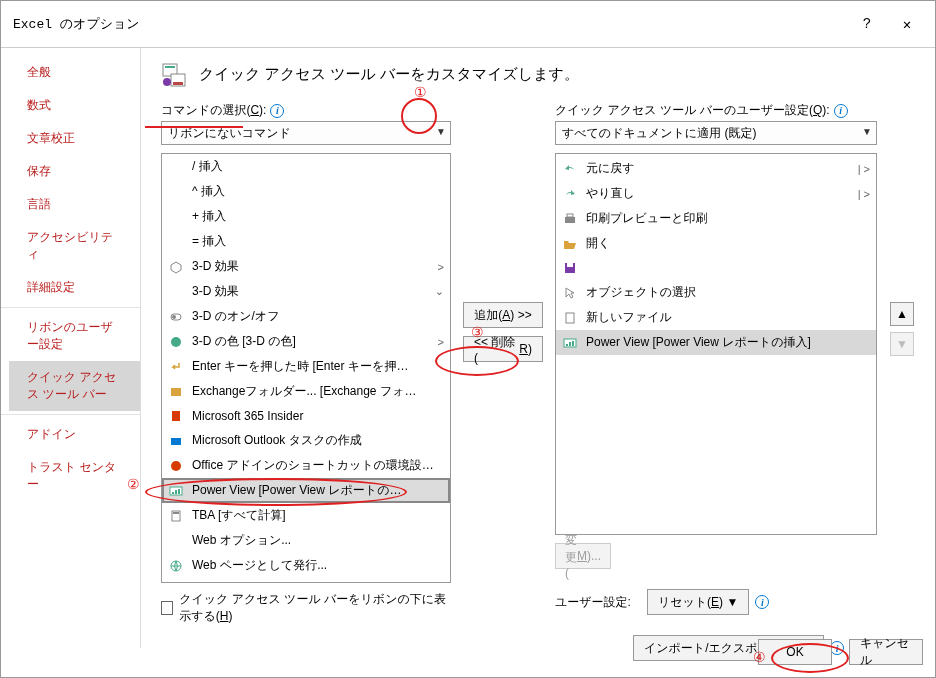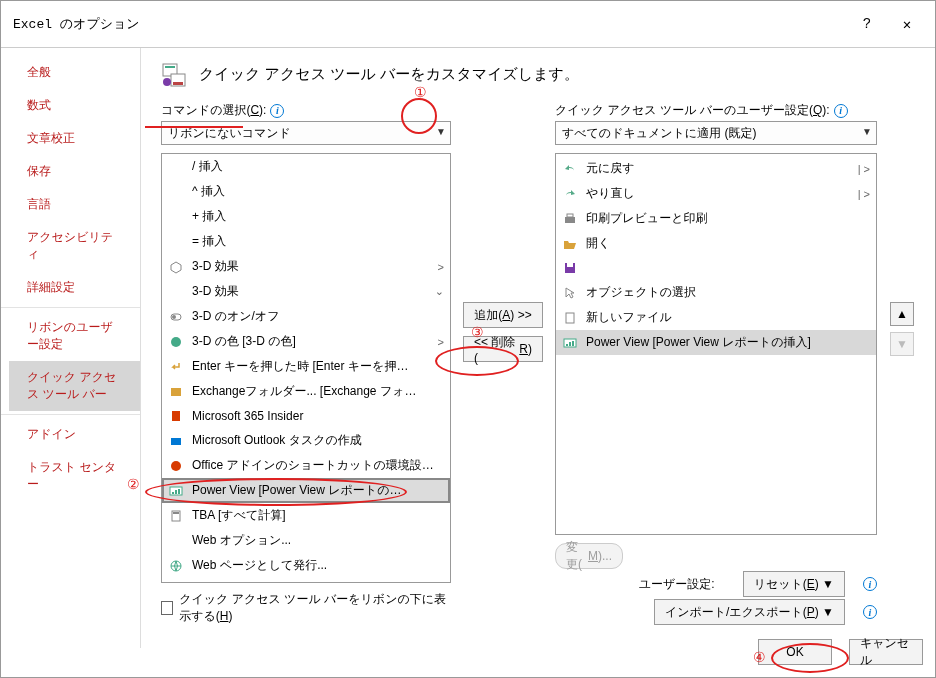--- a/index.html
+++ b/index.html
@@ -41,21 +41,21 @@
 .sq-btn.dis { color:#bbb; border-color:#ccc;}
 .checkbox-row { display:flex; align-items:center; gap:6px; margin-top:8px;}
 .chk { width:14px; height:14px; border:1px solid #666; background:#fff;}
 .footer { position:absolute; bottom:12px; right:12px; display:flex; gap:17px;}
 .footer .btn { width:74px; justify-content:center;}
 .red-underline { position:absolute; height:2px; background:#e02020;}
 .red-circle { position:absolute; border:2.5px solid #e02020; border-radius:50%; pointer-events:none;}
 .red-ellipse { position:absolute; border:2.5px solid #e02020; border-radius:50%/50%; pointer-events:none;}
 .red-num { position:absolute; color:#e02020; font-size:14px; font-weight:normal;}
 .under { text-decoration: underline; }
-.settings-row { display:flex; align-items:center; gap:18px; margin-top:2px;justify-content:flex-end;}
+.settings-row { display:flex; align-items:center; gap:6px; margin-top:20px;}
 ::-webkit-scrollbar { width:17px; background:#f0f0f0;}
 ::-webkit-scrollbar-thumb { background:#c8c8c8;}
 ::-webkit-scrollbar-button { height:17px; background:#f0f0f0; border:1px solid #ddd;}
 </style>
 </head>
 <body>
 
 <div class="titlebar">
   <div class="title">Excel のオプション</div>
   <div class="tbtn">?</div>
@@ -329,21 +329,21 @@
                     <rect x="4" y="9" width="2" height="2" fill="#4a8"></rect>
                     <rect x="7" y="7" width="2" height="4" fill="#4a8"></rect>
                     <rect x="10" y="6" width="2" height="5" fill="#4a8"></rect>
                   </svg>
                 </span>
                 <span class="txt">Power View [Power View レポートの挿入]</span>
               </div>
             </div>
         </div>
         <div style="margin-top:8px;">
-          <div class="btn dis" style="width:68px;border-radius:11px;">変更(<span class="under">M</span>)...</div>
+          <div class="btn dis" style="width:56px;">変更(<span class="under">M</span>)...</div>
         </div>
         <div class="settings-row">
           <span>ユーザー設定:</span>
           <div class="btn" style="margin-left:10px;">リセット(<span class="under">E</span>) ▼</div>
           <span class="info">i</span>
         </div>
         <div class="settings-row">
           <span style="width:72px;"></span>
           <div class="btn">インポート/エクスポート(<span class="under">P</span>) ▼</div>
           <span class="info">i</span>

